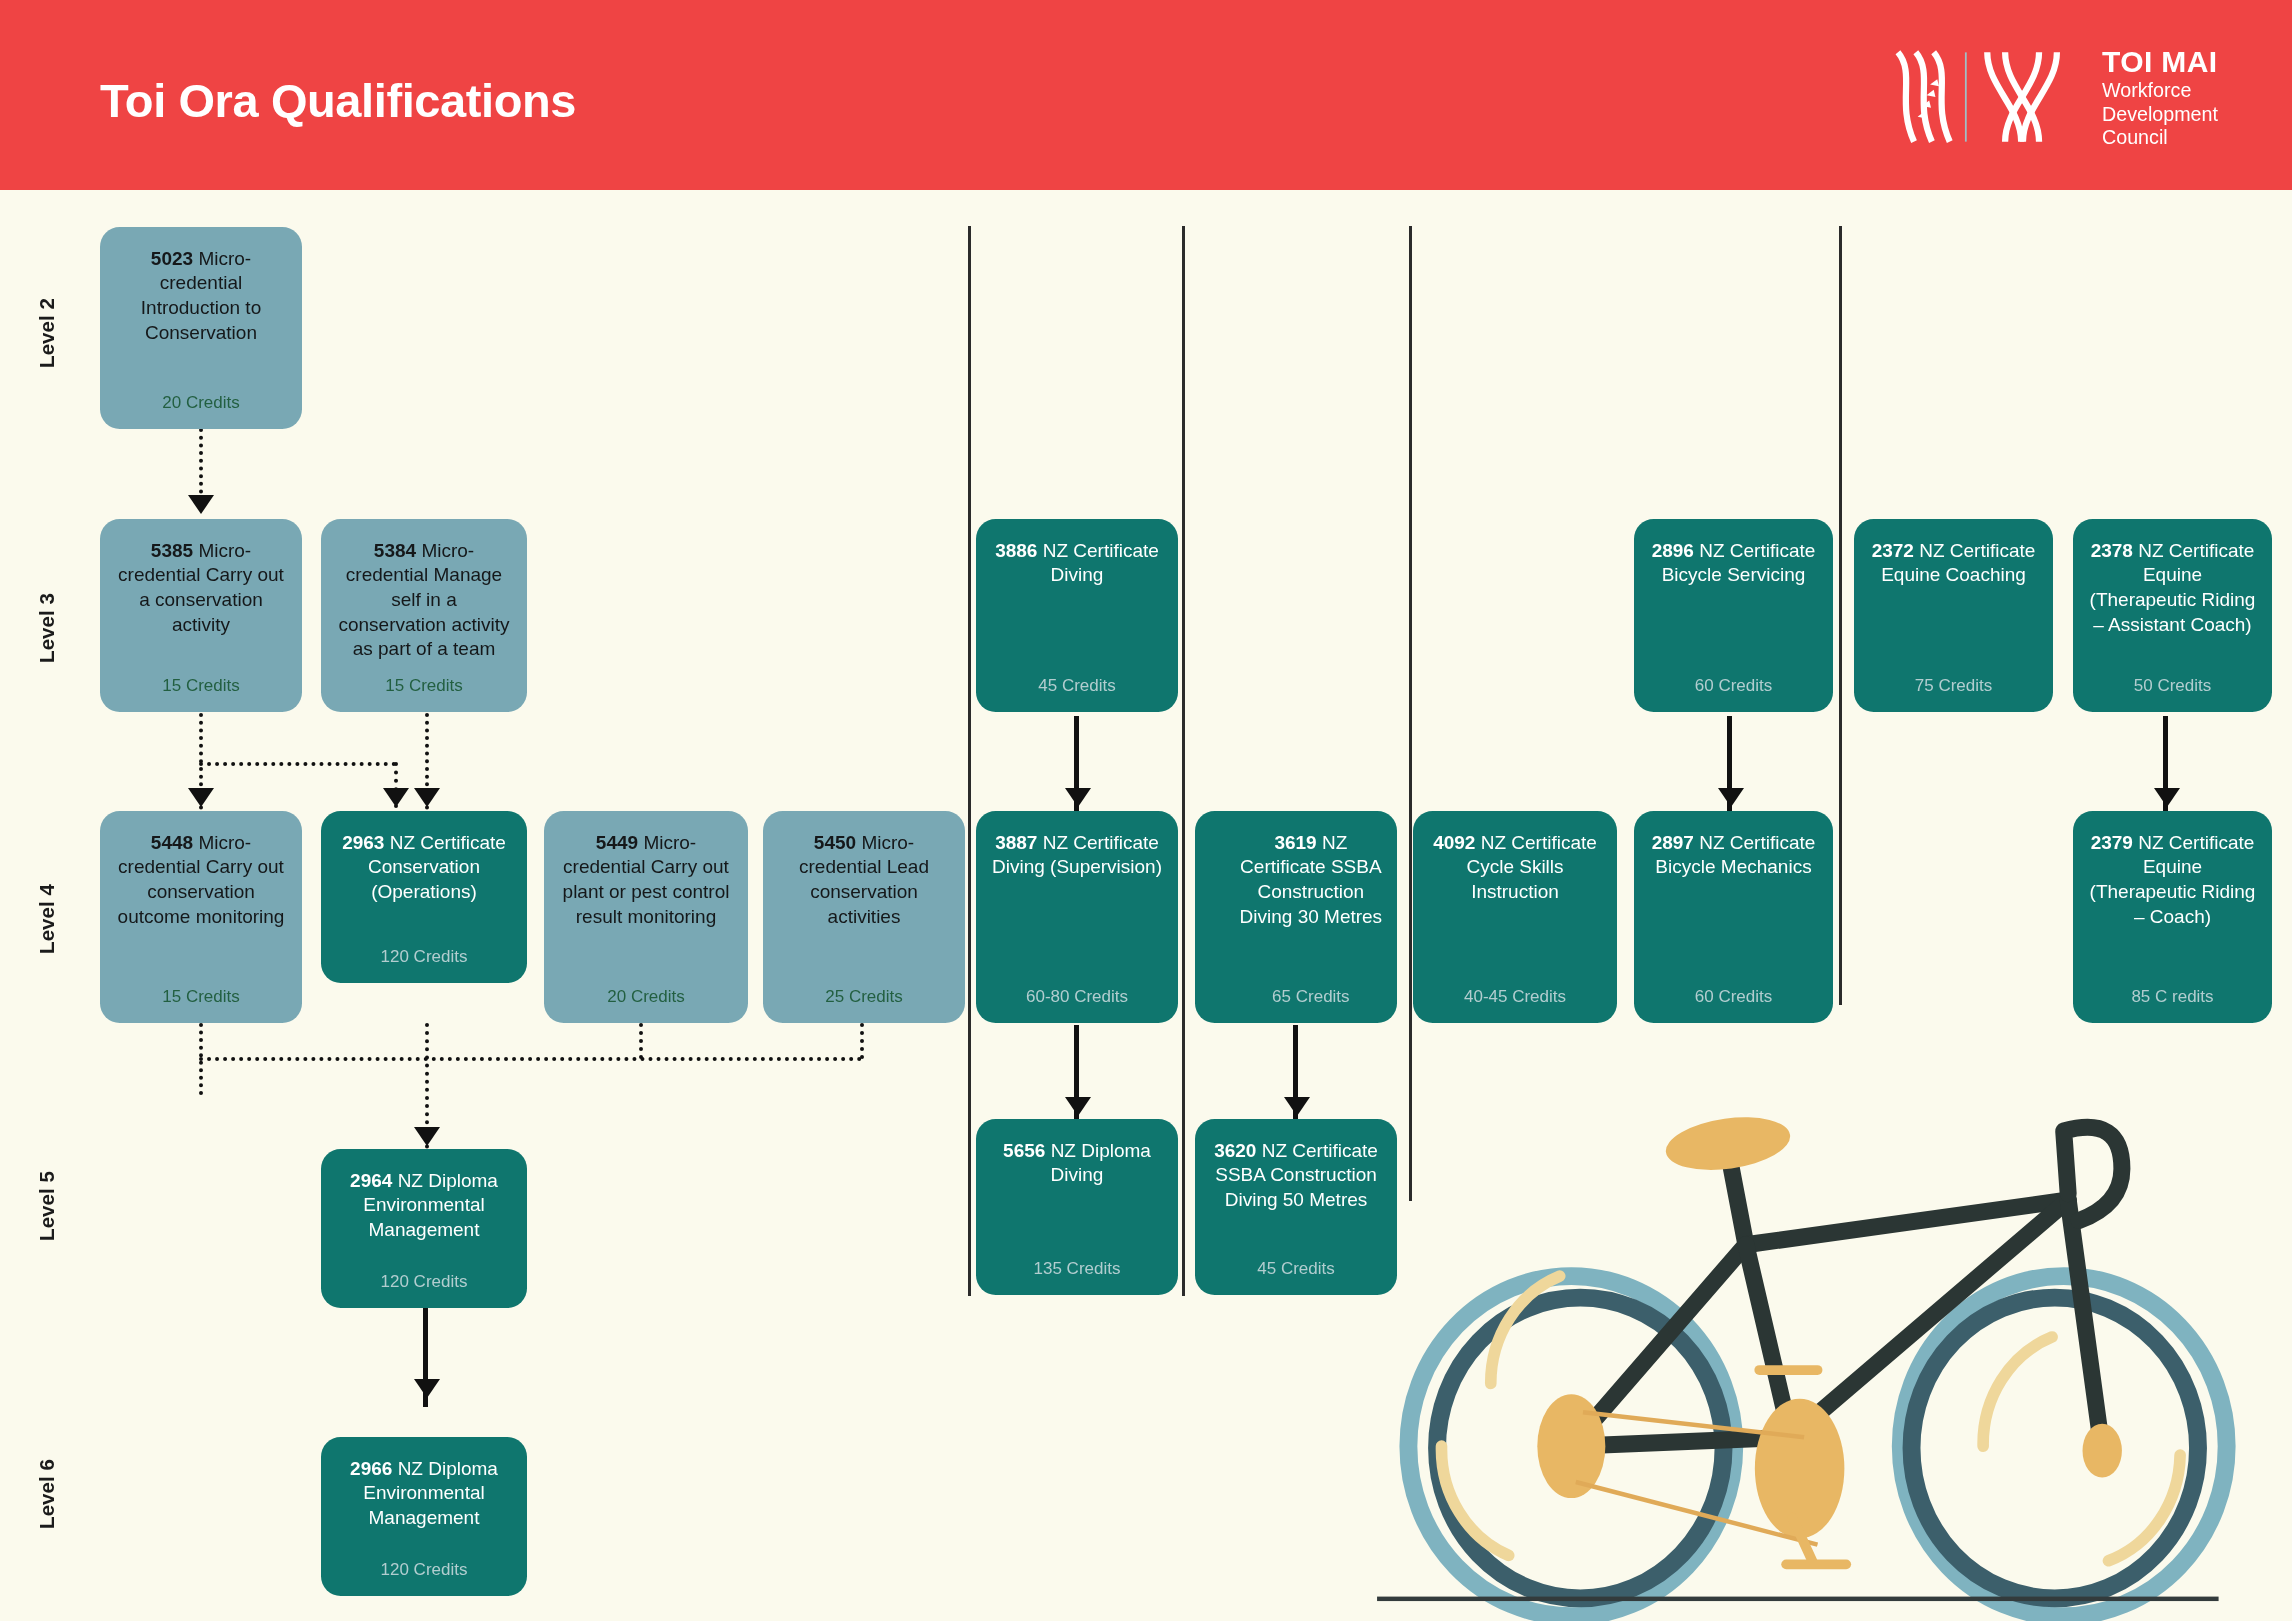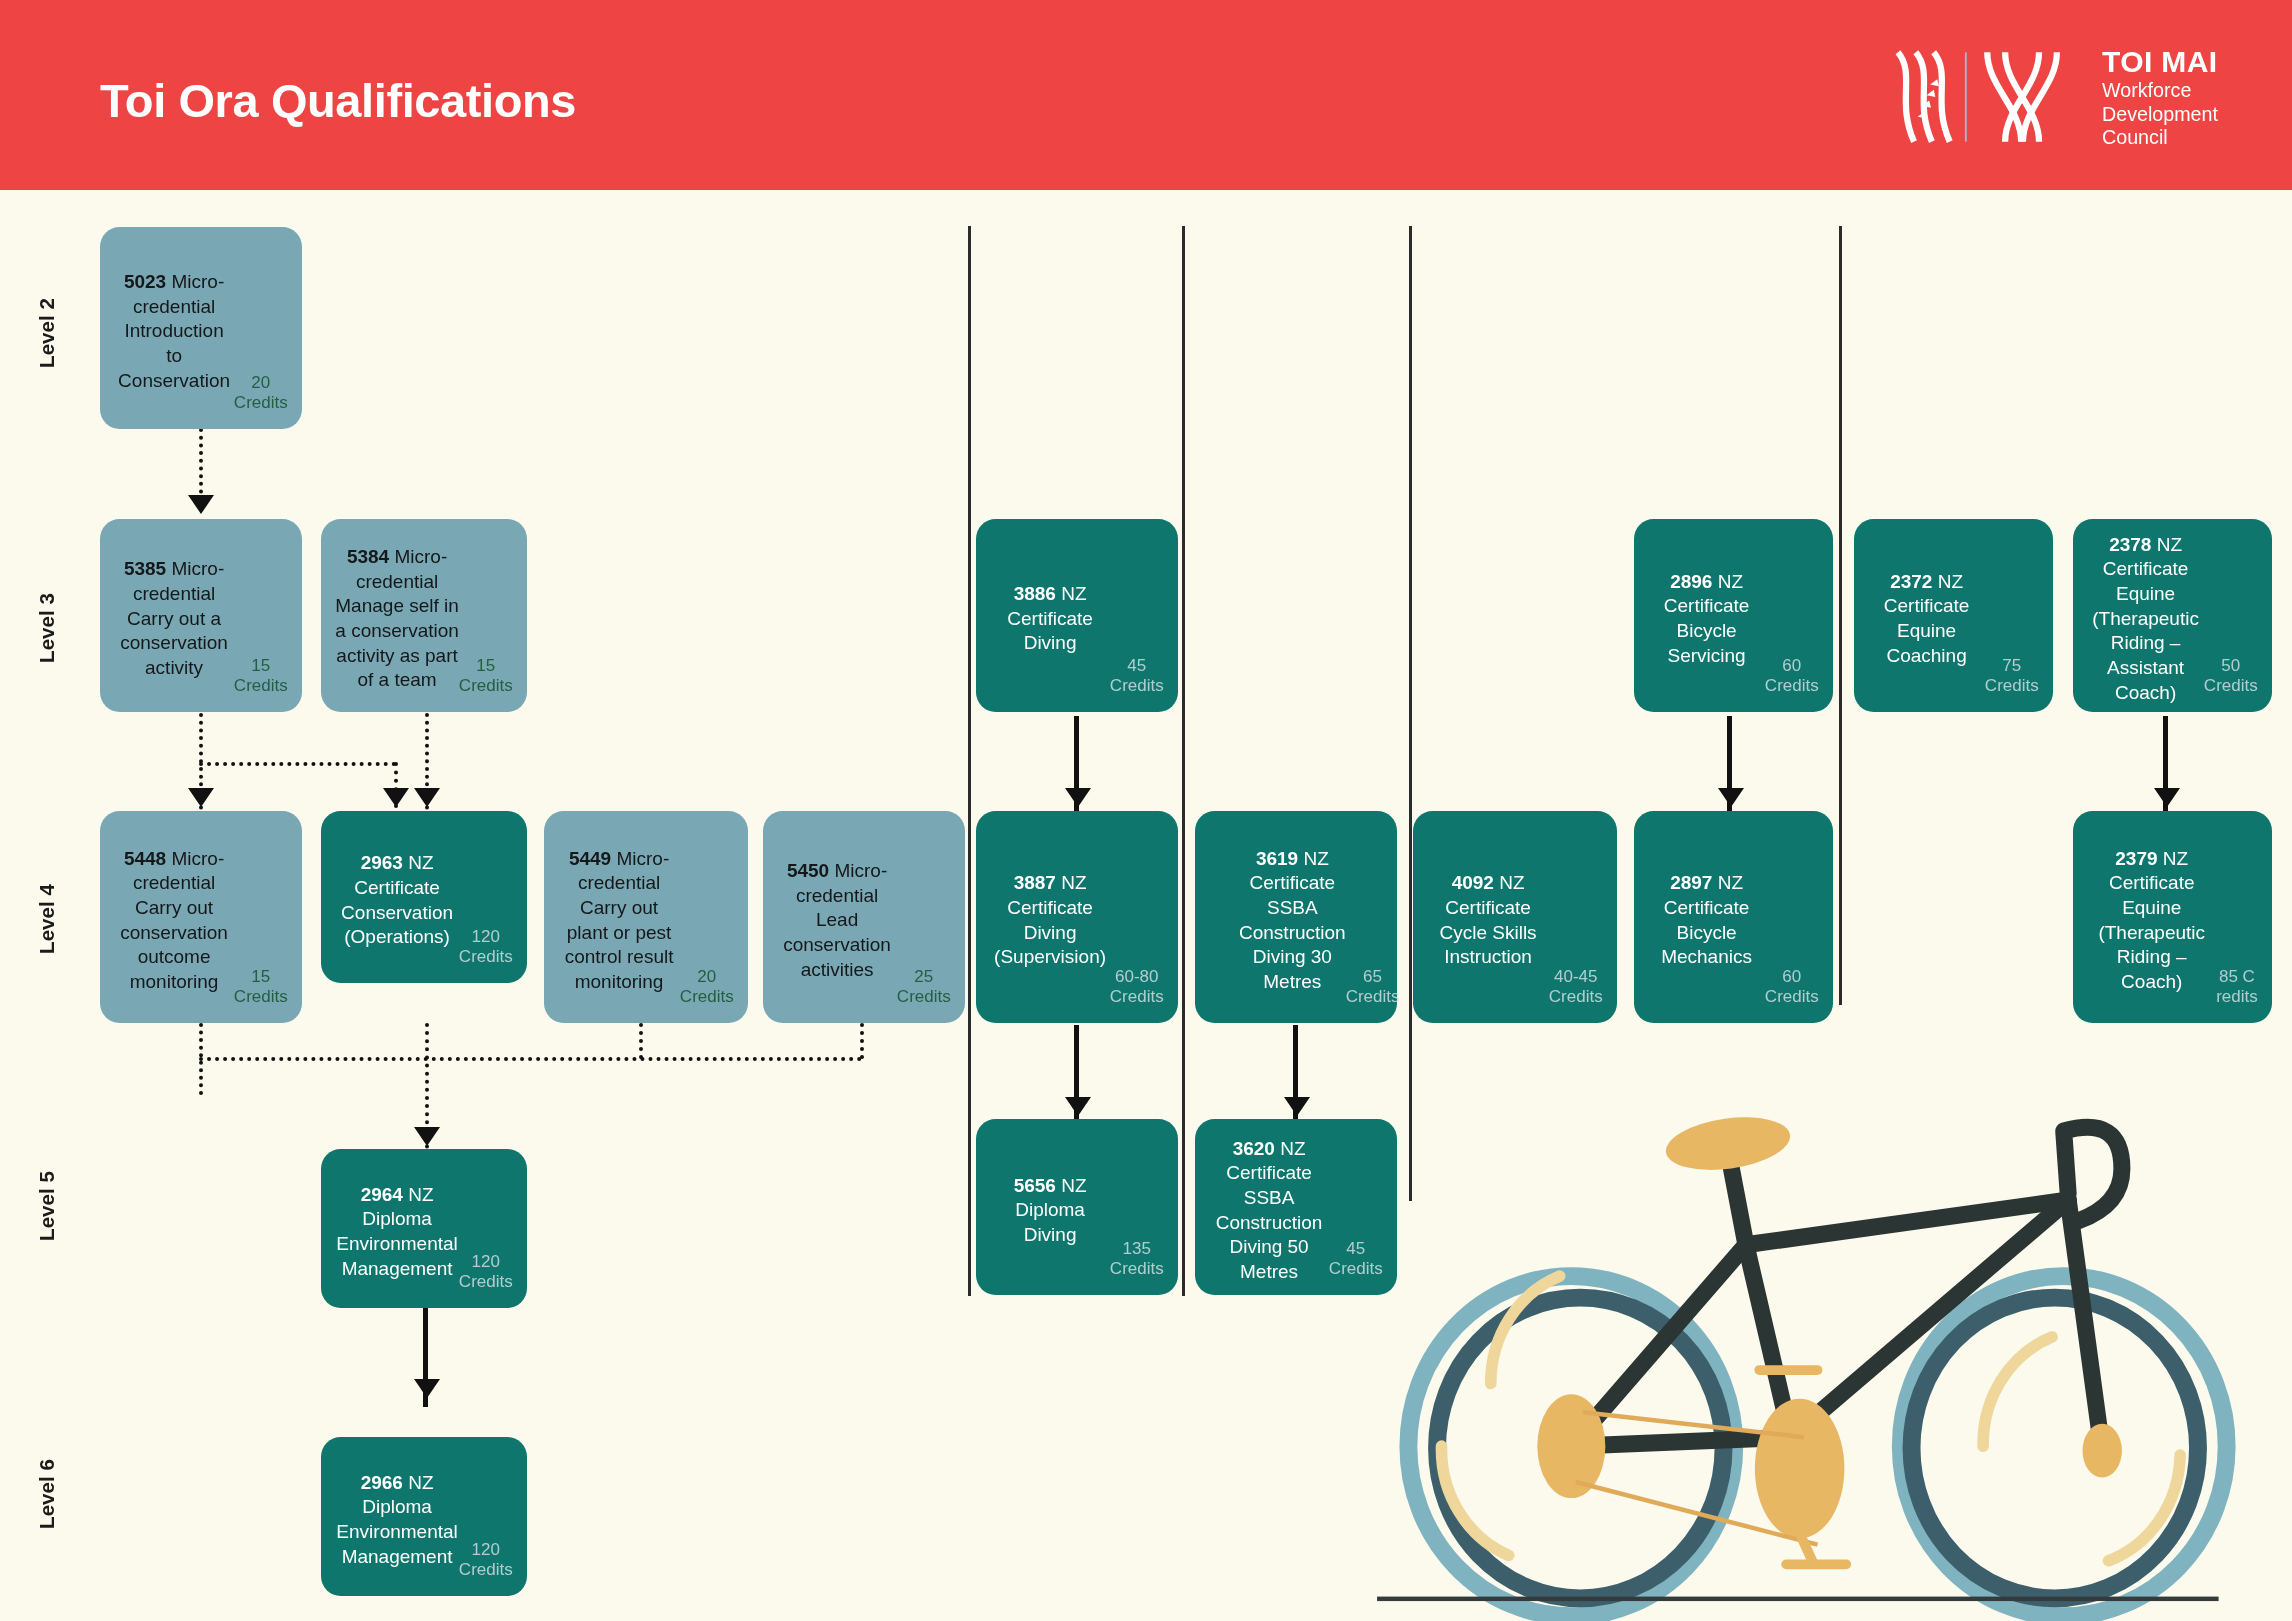--- a/index.html
+++ b/index.html
@@ -36,21 +36,21 @@
     transform: rotate(-90deg);
     transform-origin: center center;
     white-space:nowrap;
   }
 
   
   .qbox {
     position:absolute;
     border-radius:19.7px;
     padding:19.7px 14.3px 12.5px 14.3px;
-    display:flex; flex-direction:row; align-items:center;
+    display:flex; flex-direction:column; align-items:center;
     text-align:center;
   }
   .qbox .qtitle { font-size:19px; line-height:1.30; color:inherit; }
   .qbox .qtitle b { font-weight:bold; }
   .qbox .qcredits {
     font-size:17px; margin-top:auto; padding-bottom:3.6px;
     opacity:0.85;
   }
   .light { background:#79a8b4; color:#15181a; }
   .light .qcredits { color:#14532d; }

